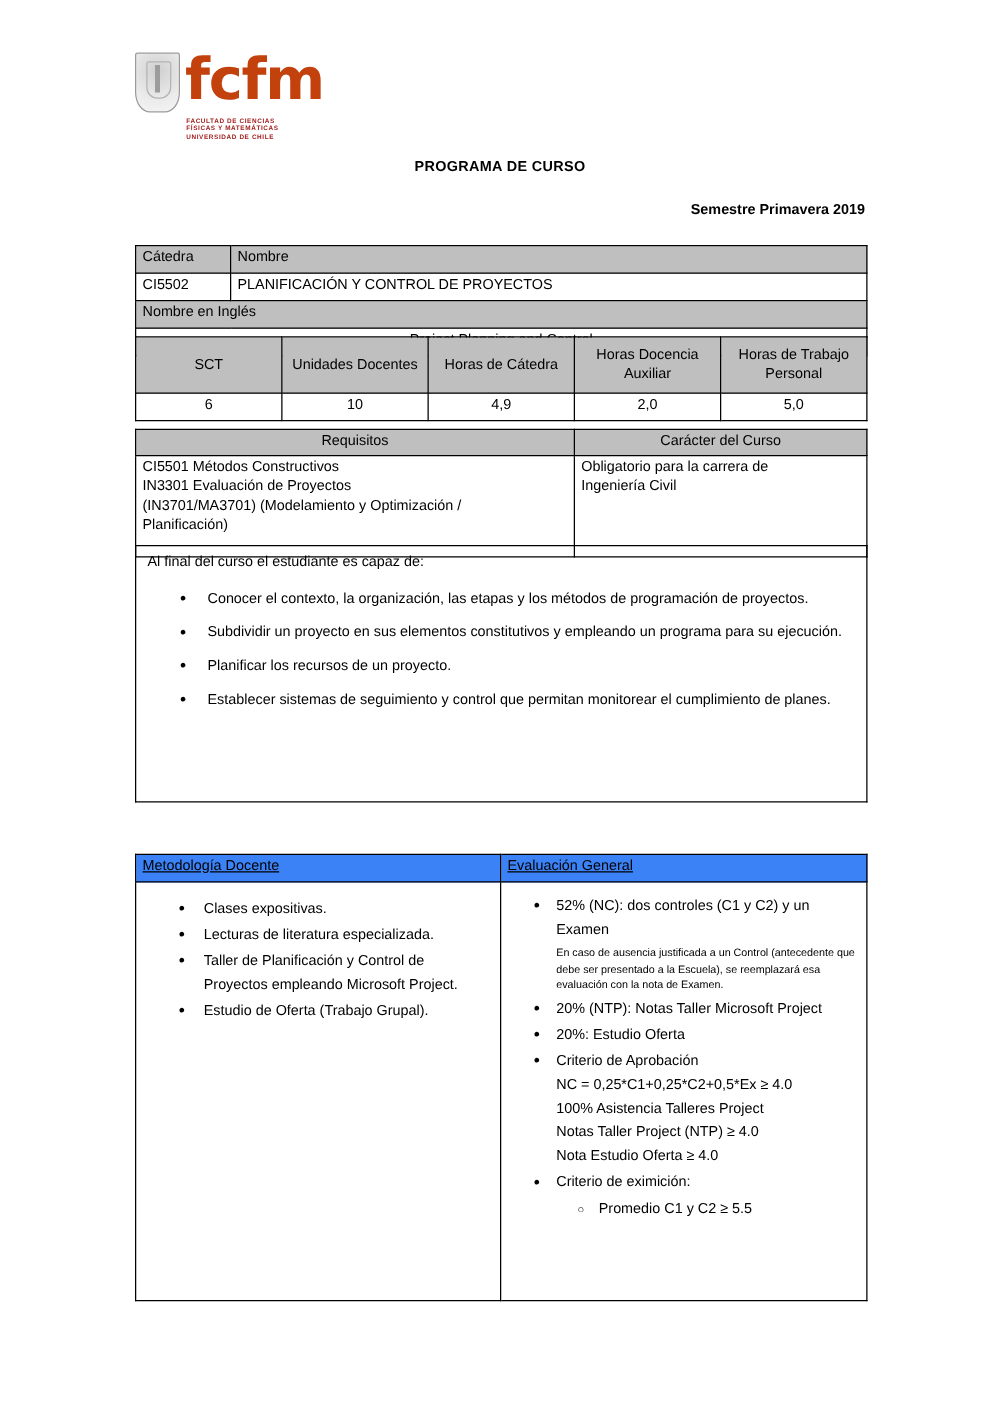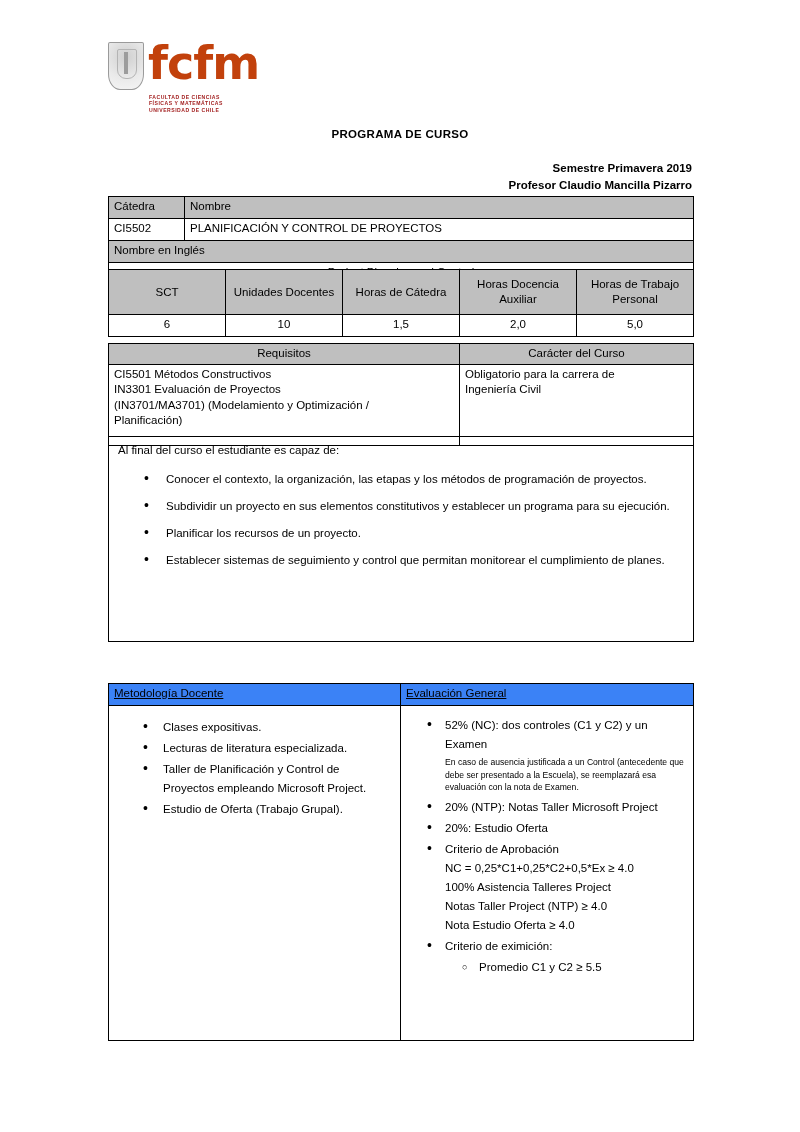--- a/index.html
+++ b/index.html
@@ -247,21 +247,20 @@
     <div class="logo-word">fcfm</div>
     <div class="logo-sub">FACULTAD DE CIENCIAS
 FÍSICAS Y MATEMÁTICAS
 UNIVERSIDAD DE CHILE</div>
   </div>
 
   <div class="doc-title">PROGRAMA DE CURSO</div>
 
   <div class="header-right">
     <div>Semestre Primavera 2019</div>
-    <div>Profesor Claudio Mancilla Pizarro</div>
   </div>
 
   <table class="tbl table1">
     <colgroup>
         <col style="width:76px">
         <col style="width:509px">
       </colgroup>
     <tbody>
       <tr>
         <td class="grayhdr">Cátedra</td>
@@ -292,21 +291,21 @@
       <tr>
         <td class="grayhdr hdr2">SCT</td>
         <td class="grayhdr hdr2">Unidades Docentes</td>
         <td class="grayhdr hdr2">Horas de Cátedra</td>
         <td class="grayhdr hdr2">Horas Docencia Auxiliar</td>
         <td class="grayhdr hdr2">Horas de Trabajo Personal</td>
       </tr>
       <tr>
         <td class="ctr">6</td>
         <td class="ctr">10</td>
-        <td class="ctr">1,5</td>
+        <td class="ctr">4,9</td>
         <td class="ctr">2,0</td>
         <td class="ctr">5,0</td>
       </tr>
     </tbody>
   </table>
 
   <table class="tbl table3">
     <colgroup>
         <col style="width:351px">
         <col style="width:234px">
@@ -334,21 +333,21 @@
   <table class="tbl table4">
     <colgroup>
         <col style="width:585px">
       </colgroup>
     <tbody>
       <tr>
         <td class="learn-cell">
           <div class="intro">Al final del curso el estudiante es capaz de:</div>
           <ul class="bul">
             <li>Conocer el contexto, la organización, las etapas y los métodos de programación de proyectos.</li>
-            <li>Subdividir un proyecto en sus elementos constitutivos y establecer un programa para su ejecución.</li>
+            <li>Subdividir un proyecto en sus elementos constitutivos y empleando un programa para su ejecución.</li>
             <li>Planificar los recursos de un proyecto.</li>
             <li>Establecer sistemas de seguimiento y control que permitan monitorear el cumplimiento de planes.</li>
           </ul>
         </td>
       </tr>
     </tbody>
   </table>
 
   <table class="tbl table5">
     <colgroup>

